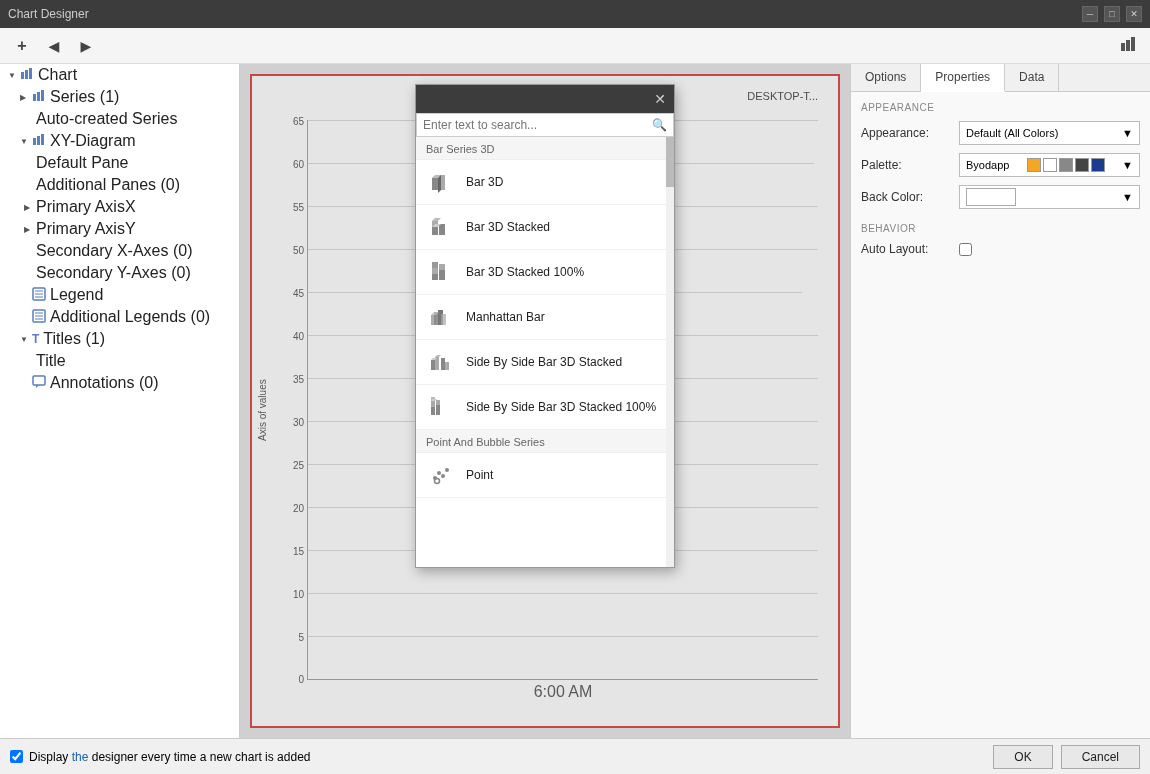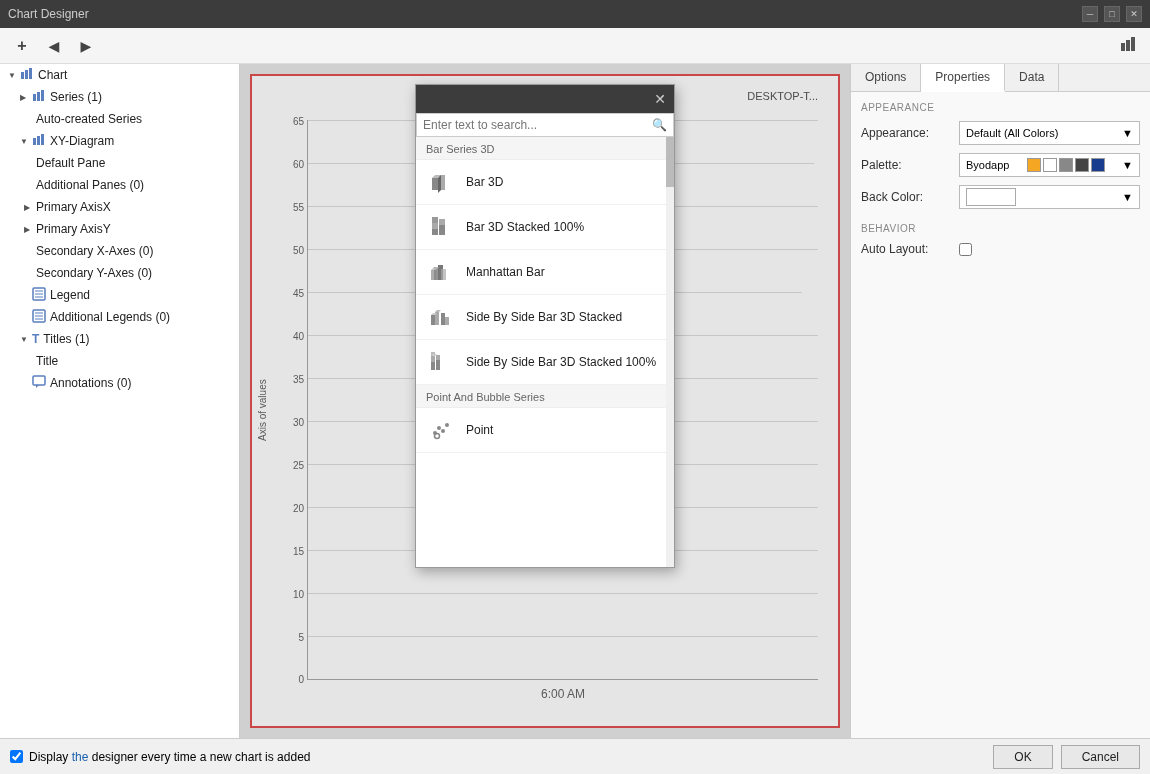--- a/index.html
+++ b/index.html
@@ -64,21 +64,21 @@
     .tree-item {
       display: flex;
       align-items: center;
       padding: 2px 0 2px 8px;
       cursor: pointer;
       white-space: nowrap;
       height: 22px;
     }
     .tree-arrow { width: 12px; font-size: 8px; color: #555; }
     .tree-icon { margin-right: 4px; font-size: 12px; color: #555; }
-    .tree-label { font-size: 12px; color: #222; }
+    .tree-label { font-size: 16px; color: #222; }
     .tree-sub { padding-left: 20px; }
     .tree-sub2 { padding-left: 24px; }
     
     .center-panel {
       flex: 1;
       background: #e8e8e8;
       position: relative;
       overflow: hidden;
     }
     .chart-area {
@@ -483,21 +483,21 @@
             <div style="position:absolute;top:84.6%;left:0;right:0;border-top:1px solid #ddd;">
                 <span style="position:absolute;right:calc(100% + 4px);font-size:10px;color:#666;transform:translateY(-50%);">10</span>
               </div>
             <div style="position:absolute;top:92.3%;left:0;right:0;border-top:1px solid #ddd;">
                 <span style="position:absolute;right:calc(100% + 4px);font-size:10px;color:#666;transform:translateY(-50%);">5</span>
               </div>
             <div style="position:absolute;top:100%;left:0;right:0;">
                 <span style="position:absolute;right:calc(100% + 4px);font-size:10px;color:#666;transform:translateY(-50%);">0</span>
               </div>
 
-            <div style="position:absolute;bottom:-22px;left:50%;transform:translateX(-50%);font-size:12px;color:#666;">6:00 AM</div>
+            <div style="position:absolute;bottom:-22px;left:50%;transform:translateX(-50%);font-size:16px;color:#666;">6:00 AM</div>
           </div>
         </div>
       </div>
     </div>
 
     <div class="modal-overlay">
       <div class="modal">
         <div class="modal-header">
           <div class="modal-close">✕</div>
         </div>
@@ -514,20 +514,32 @@
               <svg width="24" height="24" viewBox="0 0 24 24">
                 <rect x="2" y="8" width="6" height="12" fill="#888"></rect>
                 <rect x="9" y="5" width="6" height="15" fill="#aaa"></rect>
                 <polygon points="2,8 5,5 11,5 8,8" fill="#bbb"></polygon>
                 <polygon points="8,8 11,5 11,20 8,23" fill="#666"></polygon>
               </svg>
             </div>
             <span class="modal-item-label">Bar 3D</span>
           </div>
 
+          <div class="modal-item">
+            <div class="modal-item-icon">
+              <svg width="24" height="24" viewBox="0 0 24 24">
+                <rect x="2" y="12" width="6" height="8" fill="#888"></rect>
+                <rect x="2" y="6" width="6" height="6" fill="#aaa"></rect>
+                <rect x="9" y="9" width="6" height="11" fill="#888"></rect>
+                <polygon points="2,12 5,9 11,9 8,12" fill="#ccc"></polygon>
+                <polygon points="2,6 5,3 11,3 8,6" fill="#bbb"></polygon>
+              </svg>
+            </div>
+            <span class="modal-item-label">Bar 3D Stacked</span>
+          </div>
 
           <div class="modal-item">
             <div class="modal-item-icon">
               <svg width="24" height="24" viewBox="0 0 24 24">
                 <rect x="2" y="14" width="6" height="6" fill="#888"></rect>
                 <rect x="2" y="8" width="6" height="6" fill="#aaa"></rect>
                 <rect x="2" y="2" width="6" height="6" fill="#999"></rect>
                 <rect x="9" y="10" width="6" height="10" fill="#888"></rect>
                 <rect x="9" y="4" width="6" height="6" fill="#aaa"></rect>
               </svg>

